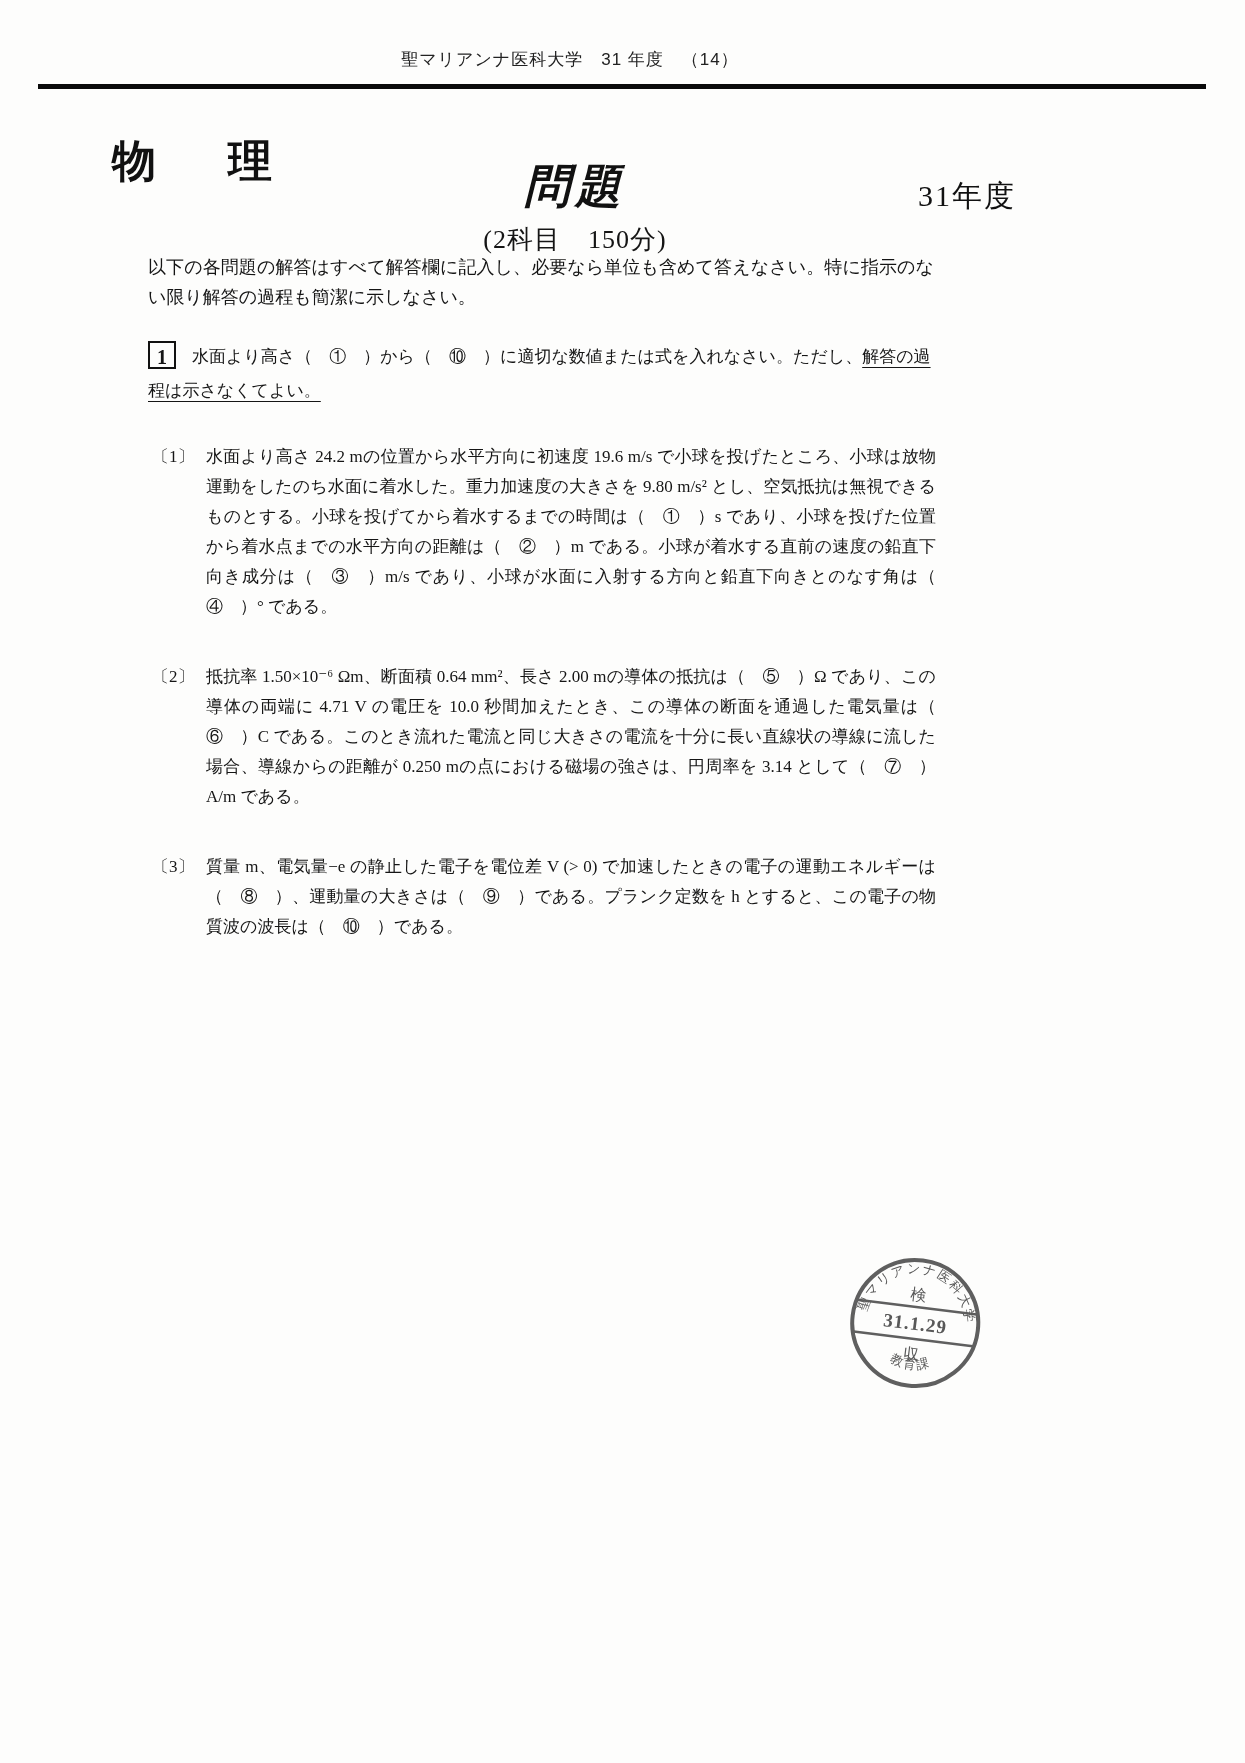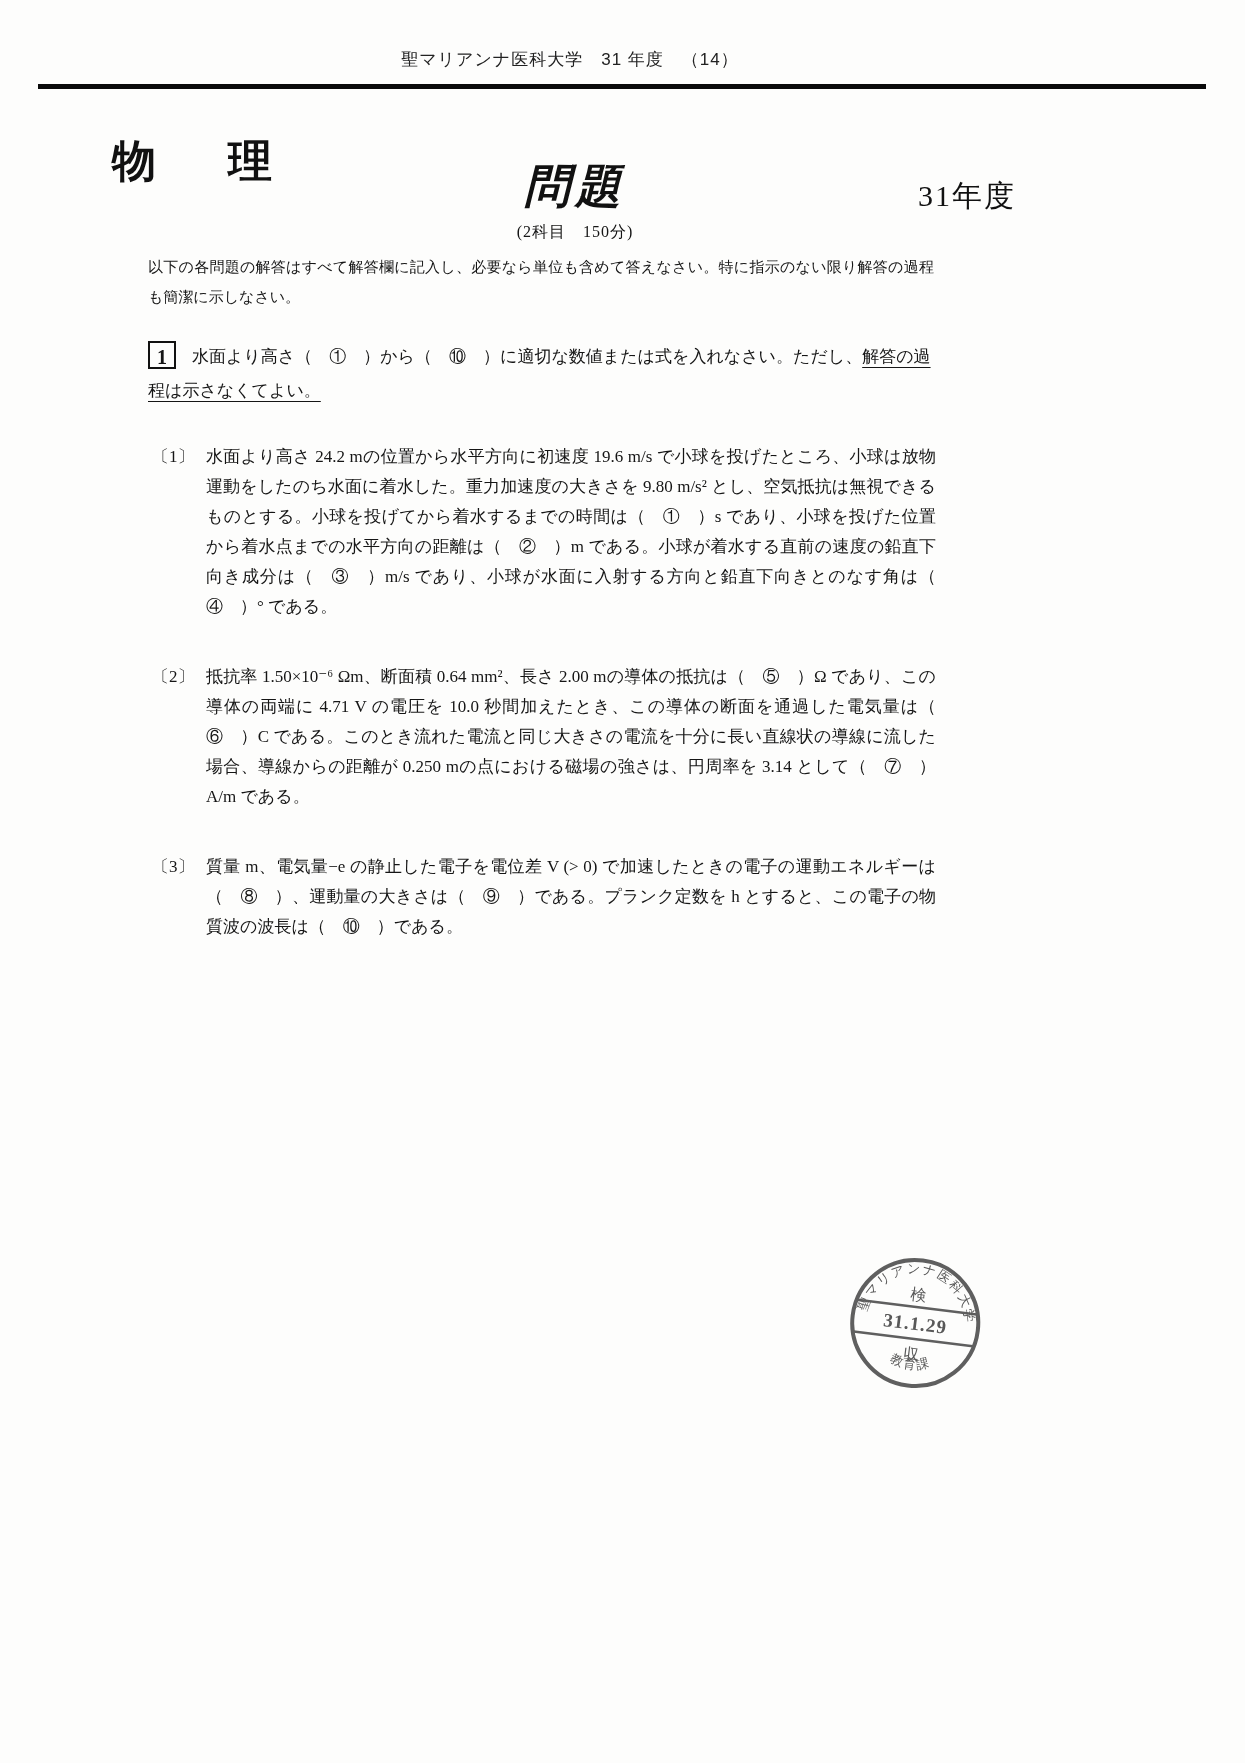--- a/index.html
+++ b/index.html
@@ -31,25 +31,25 @@
     position: absolute; top: 156px; left: 575px; transform: translateX(-50%);
     font-size: 46px; font-weight: 700; letter-spacing: 5px;
     font-family: "Liberation Sans", sans-serif; color:#111;font-style:italic;
   }
   .year {
     position: absolute; top: 176px; left: 918px;
     font-size: 30px; letter-spacing: 2px; color:#111;
   }
   .subtitle {
     position: absolute; top: 222px; left: 575px; transform: translateX(-50%);
-    font-size: 16px; letter-spacing: 1px;
+    font-size: 26px; letter-spacing: 1px;
   }
   .intro {
     position: absolute; top: 252px; left: 148px; width: 786px;
-    font-size: 15px; line-height: 30px; margin: 0;
+    font-size: 18px; line-height: 30px; margin: 0;
     text-align: justify;
   }
   .q1 {
     position: absolute; top: 340px; left: 148px; width: 786px;
     font-size: 17px; line-height: 34px;
   }
   .qbox {
     float: left;
     width: 28px; height: 28px; margin-top: 1px; margin-right: 16px;
     border: 2px solid #111;

